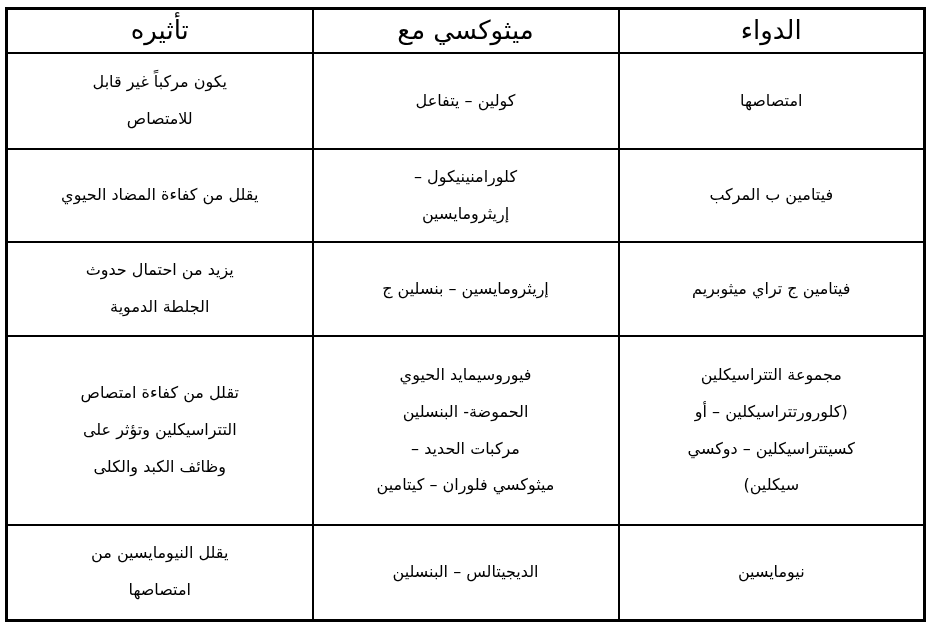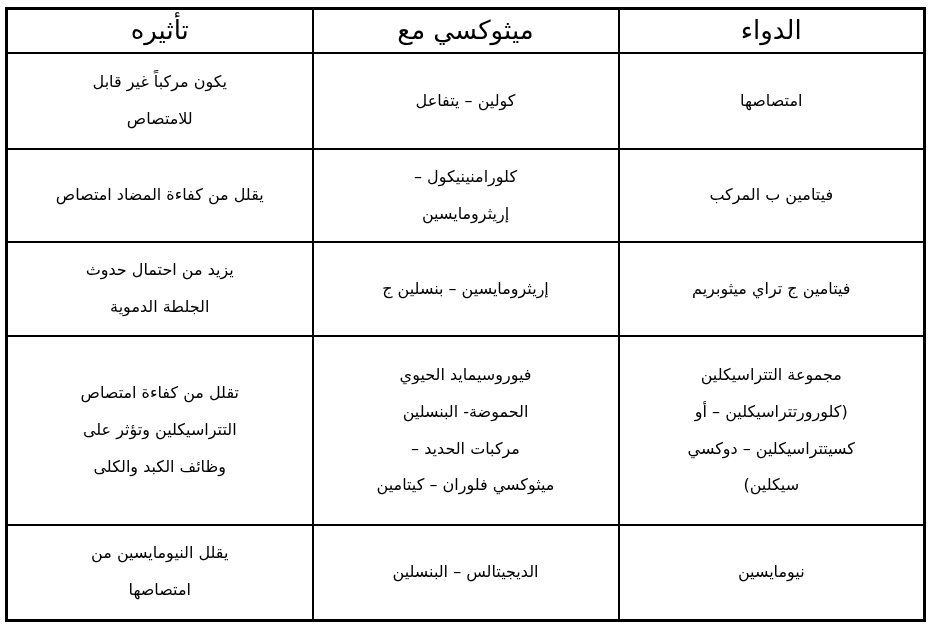--- a/index.html
+++ b/index.html
@@ -75,21 +75,21 @@
       <tr>
         <td>امتصاصها</td>
         <td>كولين – يتفاعل</td>
         <td>يكون مركباً غير قابل
 للامتصاص</td>
       </tr>
       <tr>
         <td>فيتامين ب المركب</td>
         <td>كلورامنينيكول –
 إريثرومايسين</td>
-        <td>يقلل من كفاءة المضاد امتصاص</td>
+        <td>يقلل من كفاءة المضاد الحيوي</td>
       </tr>
       <tr>
         <td>فيتامين ج تراي ميثوبريم</td>
         <td>إريثرومايسين – بنسلين ج</td>
         <td>يزيد من احتمال حدوث
 الجلطة الدموية</td>
       </tr>
       <tr>
         <td>مجموعة التتراسيكلين
 (كلورورتتراسيكلين – أو

